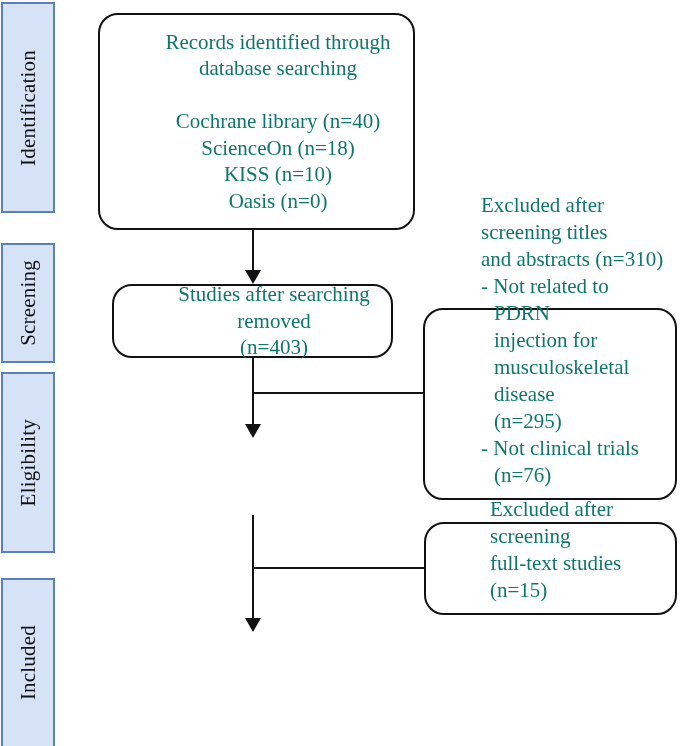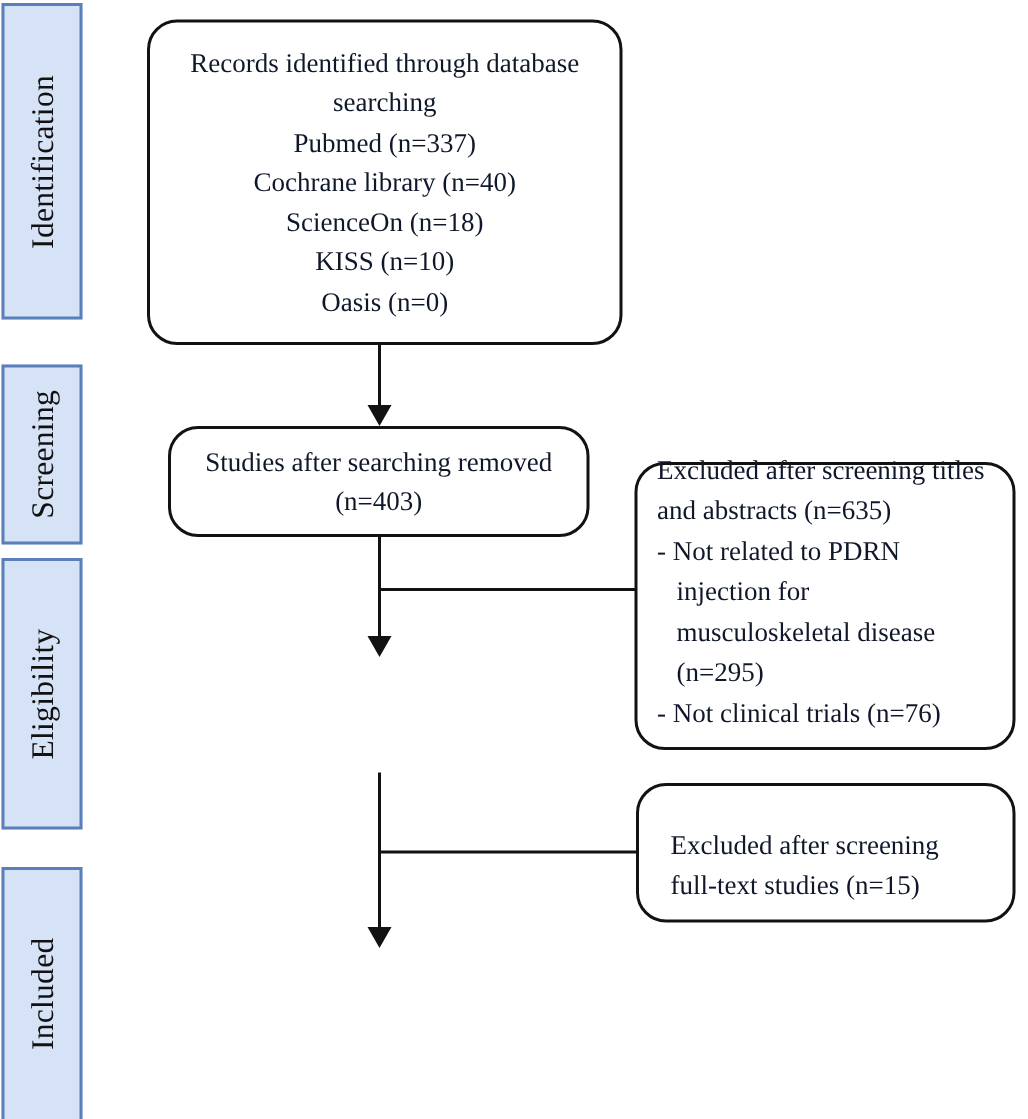--- a/index.html
+++ b/index.html
@@ -45,25 +45,26 @@
     background: #ffffff;
     border: 2.2px solid #121212;
     border-radius: 20px;
     display: flex;
     align-items: center;
     justify-content: center;
     padding: 4px 10px;
   }
   .box-text {
     font-family: "Liberation Serif", "DejaVu Serif", serif;
-    font-size: 18px;
+    font-size: 21px;
     line-height: 26.5px;
     text-align: center;
-    color: #0f172a;
+    color: #0f766e;
     width: 100%;
+    margin-left: 43px;
   }
   .box.left-align {
     align-items: flex-end;
     justify-content: flex-start;
     padding: 9px 10px 9px 13px;
   }
   .box.left-align .box-text {
     text-align: left;
     line-height: 27px;
   }
@@ -126,39 +127,39 @@
   <div class="hline" style="left:252px; top:392px; width:172px;"></div>
 
   <div class="vline" style="left:252px; top:515px; height:110px;"></div>
   <div class="arrowhead" style="left:244.7px; top:618px;"></div>
   <div class="hline" style="left:252px; top:567px; width:173px;"></div>
 
   <div class="box" style="left:98px; top:13px; width:317px; height:217px;">
     <div class="box-text">
       <span>Records identified through database</span>
       <span>searching</span><br>
-      <span>Pubmed (n=337)</span><br>
+      <br>
       <span>Cochrane library (n=40)</span><br>
       <span>ScienceOn (n=18)</span><br>
       <span>KISS (n=10)</span><br>
       <span>Oasis (n=0)</span>
     </div>
   </div>
 
   <div class="box" style="left:112px; top:284px; width:281px; height:74px;">
     <div class="box-text">
       <span>Studies after searching removed</span><br>
       <span>(n=403)</span>
     </div>
   </div>
 
   <div class="box left-align" style="left:423px; top:308px; width:254px; height:192px;">
     <div class="box-text">
       <span>Excluded after screening titles</span><br>
-      <span>and abstracts (n=635)</span><br>
+      <span>and abstracts (n=310)</span><br>
       <span class="indent-line">- Not related to PDRN</span>
       <span class="indent-cont">injection for</span>
       <span class="indent-cont">musculoskeletal disease</span>
       <span class="indent-cont">(n=295)</span>
       <span class="indent-line">- Not clinical trials (n=76)</span>
     </div>
   </div>
 
 
   <div class="box left-align" style="left:424px; top:522px; width:253px; height:93px; padding-top:0; padding-left:21px;">

